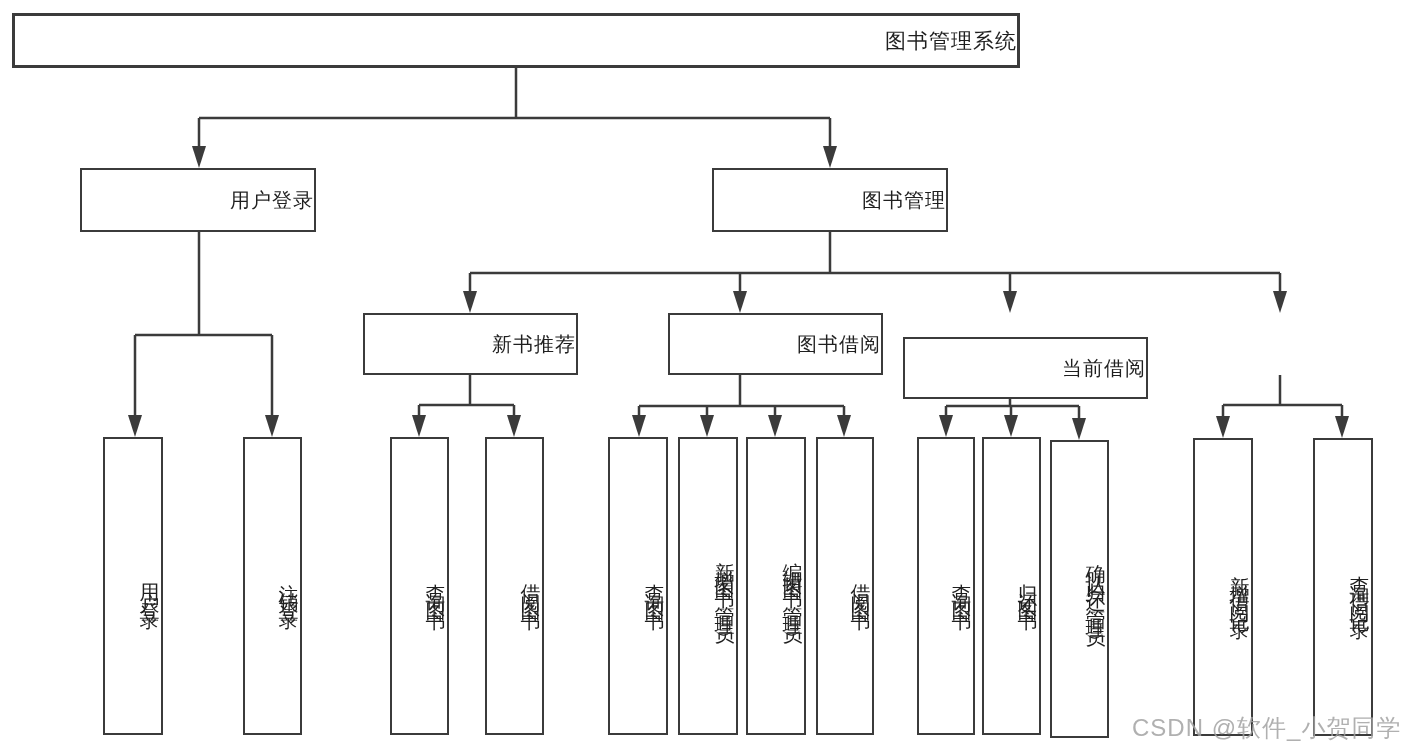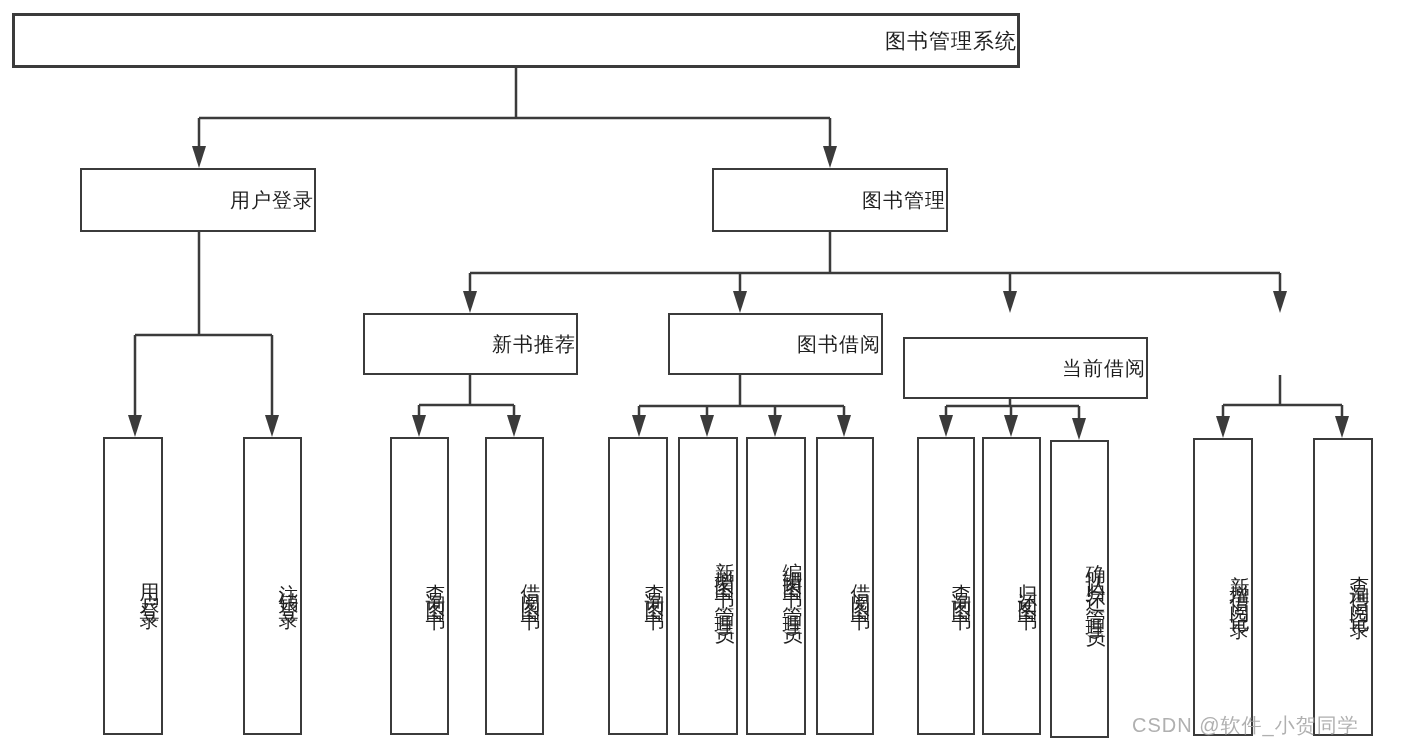--- a/index.html
+++ b/index.html
@@ -43,21 +43,21 @@
   #n-bb-add{left:678px;width:60px;}
   #n-bb-edit{left:746px;width:60px;}
   #n-bb-borrow{left:816px;width:58px;}
   #n-cb-query{left:917px;width:58px;}
   #n-cb-return{left:982px;}
   #n-cb-confirm{left:1050px;top:440px;}
   #n-br-add{left:1193px;top:438px;width:60px;}
   #n-br-query{left:1313px;top:438px;width:60px;}
   .watermark{
     position:absolute;left:1132px;top:712px;z-index:10;
-    font-size:20px;color:rgba(162,162,162,0.85);letter-spacing:1px;white-space:nowrap;
+    font-size:24px;color:rgba(162,162,162,0.85);letter-spacing:1px;white-space:nowrap;
   }
 </style>
 </head>
 <body>
 
 <div class="canvas">
 
   <svg class="connectors" width="1405" height="747" viewBox="0 0 1405 747">
 
     <path d="

